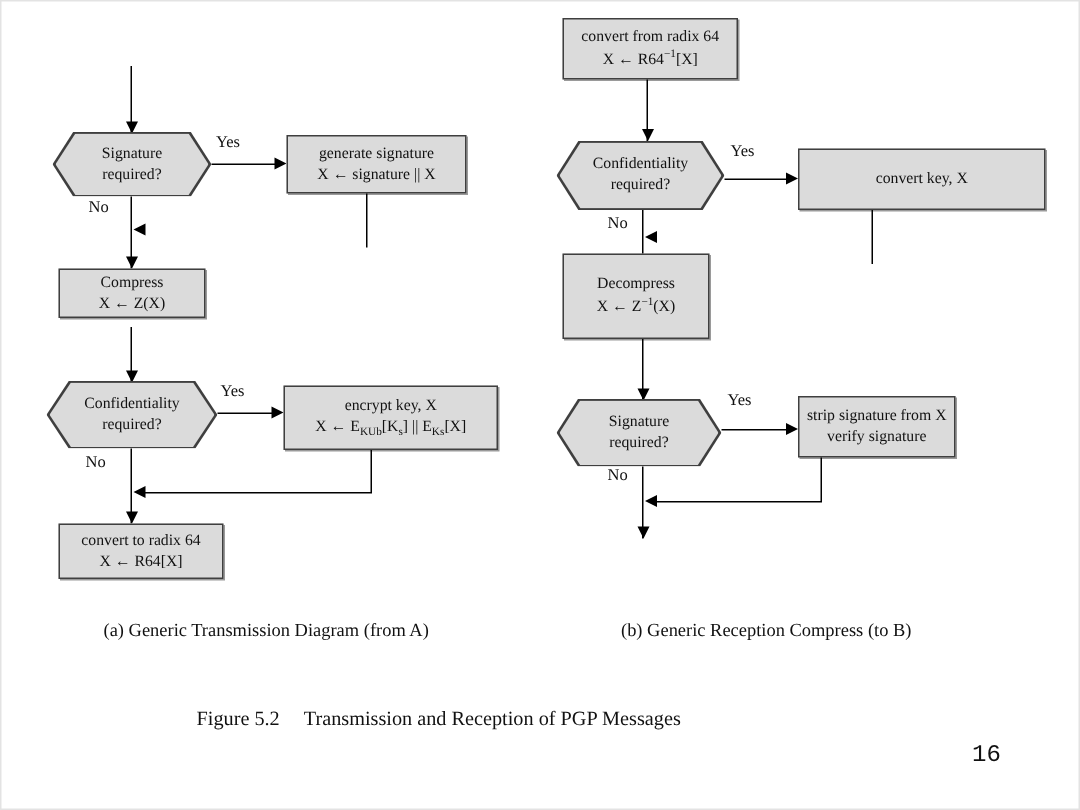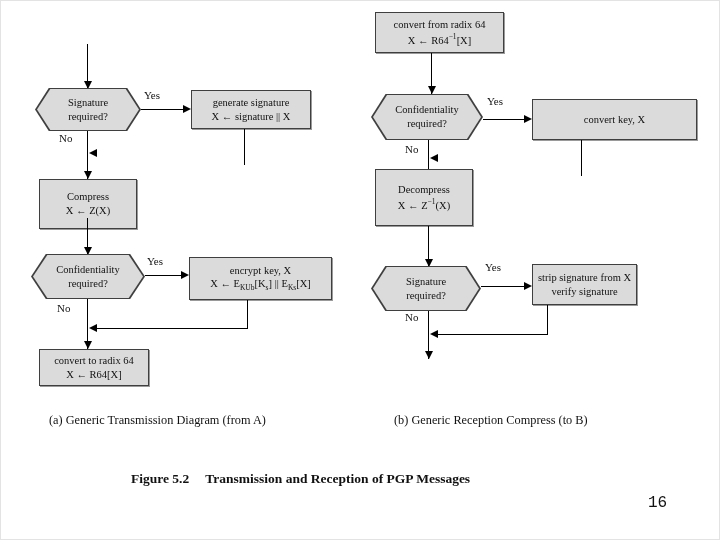--- a/index.html
+++ b/index.html
@@ -28,22 +28,22 @@
     align-items:center;justify-content:center;font-size:10.5px;line-height:1.3;text-align:center;
   }
   .vline{position:absolute;width:1px;background:#000;}
   .hline{position:absolute;height:1px;background:#000;}
   .ar-d{position:absolute;width:0;height:0;border-left:4px solid transparent;border-right:4px solid transparent;border-top:8px solid #000;}
   .ar-r{position:absolute;width:0;height:0;border-top:4px solid transparent;border-bottom:4px solid transparent;border-left:8px solid #000;}
   .ar-l{position:absolute;width:0;height:0;border-top:4px solid transparent;border-bottom:4px solid transparent;border-right:8px solid #000;}
   .branch-label{position:absolute;font-size:11px;}
   sub{font-size:7.5px;}
   sup{font-size:7.5px;}
-  .diagram-caption{position:absolute;font-size:12.3px;}
-  #figure-caption{position:absolute;left:130px;top:470px;font-weight:bold;font-size:13.5px;}
+  .diagram-caption{position:absolute;font-size:12.3px;margin-left:20px;}
+  #figure-caption{position:absolute;left:130px;top:470px;font-weight:normal;font-size:13.5px;}
   #figure-caption .gap{margin-right:16px;}
   #page-number{position:absolute;left:647px;top:493px;font-family:"Liberation Mono", monospace;font-size:16px;}
 </style>
 </head>
 <body>
 
 <div id="slide">
 
 
   <div class="vline" style="left:86px;top:43px;height:45px"></div>
@@ -66,21 +66,21 @@
     <span>generate signature</span>
     <span>X ← signature || X</span>
   </div>
   <div class="vline" style="left:243px;top:128px;height:36px"></div>
 
   <span class="branch-label" style="left:58px;top:131px">No</span>
   <div class="vline" style="left:86px;top:130px;height:48px"></div>
   <div class="ar-l" style="left:88px;top:148px"></div>
   <div class="ar-d" style="left:83px;top:170px"></div>
 
-  <div class="box" style="left:38px;top:178px;width:98px;height:50px">
+  <div class="box" style="left:38px;top:178px;width:98px;height:33px">
     <span>Compress</span>
     <span>X ← Z(X)</span>
   </div>
 
   <div class="vline" style="left:86px;top:217px;height:37px"></div>
   <div class="ar-d" style="left:83px;top:246px"></div>
 
   <div class="hex" style="left:30px;top:253px;width:114px;height:45px">
     <div class="hex-border"></div>
     <div class="hex-fill"></div>
@@ -105,21 +105,21 @@
 
   <div class="vline" style="left:246px;top:299px;height:28px"></div>
   <div class="hline" style="left:95px;top:327px;width:152px"></div>
   <div class="ar-l" style="left:88px;top:323px"></div>
 
   <div class="box" style="left:38px;top:348px;width:110px;height:37px">
     <span>convert to radix 64</span>
     <span>X ← R64[X]</span>
   </div>
 
-  <div class="box" style="left:374px;top:11px;width:129px;height:41px">
+  <div class="box" style="left:374px;top:11px;width:117px;height:41px">
     <span>convert from radix 64</span>
     <span><span>X ← R64</span><sup>−1</sup><span>[X]</span></span>
   </div>
 
   <div class="vline" style="left:430px;top:52px;height:41px"></div>
   <div class="ar-d" style="left:427px;top:85px"></div>
 
   <div class="hex" style="left:370px;top:93px;width:112px;height:46px">
     <div class="hex-border"></div>
     <div class="hex-fill"></div>

